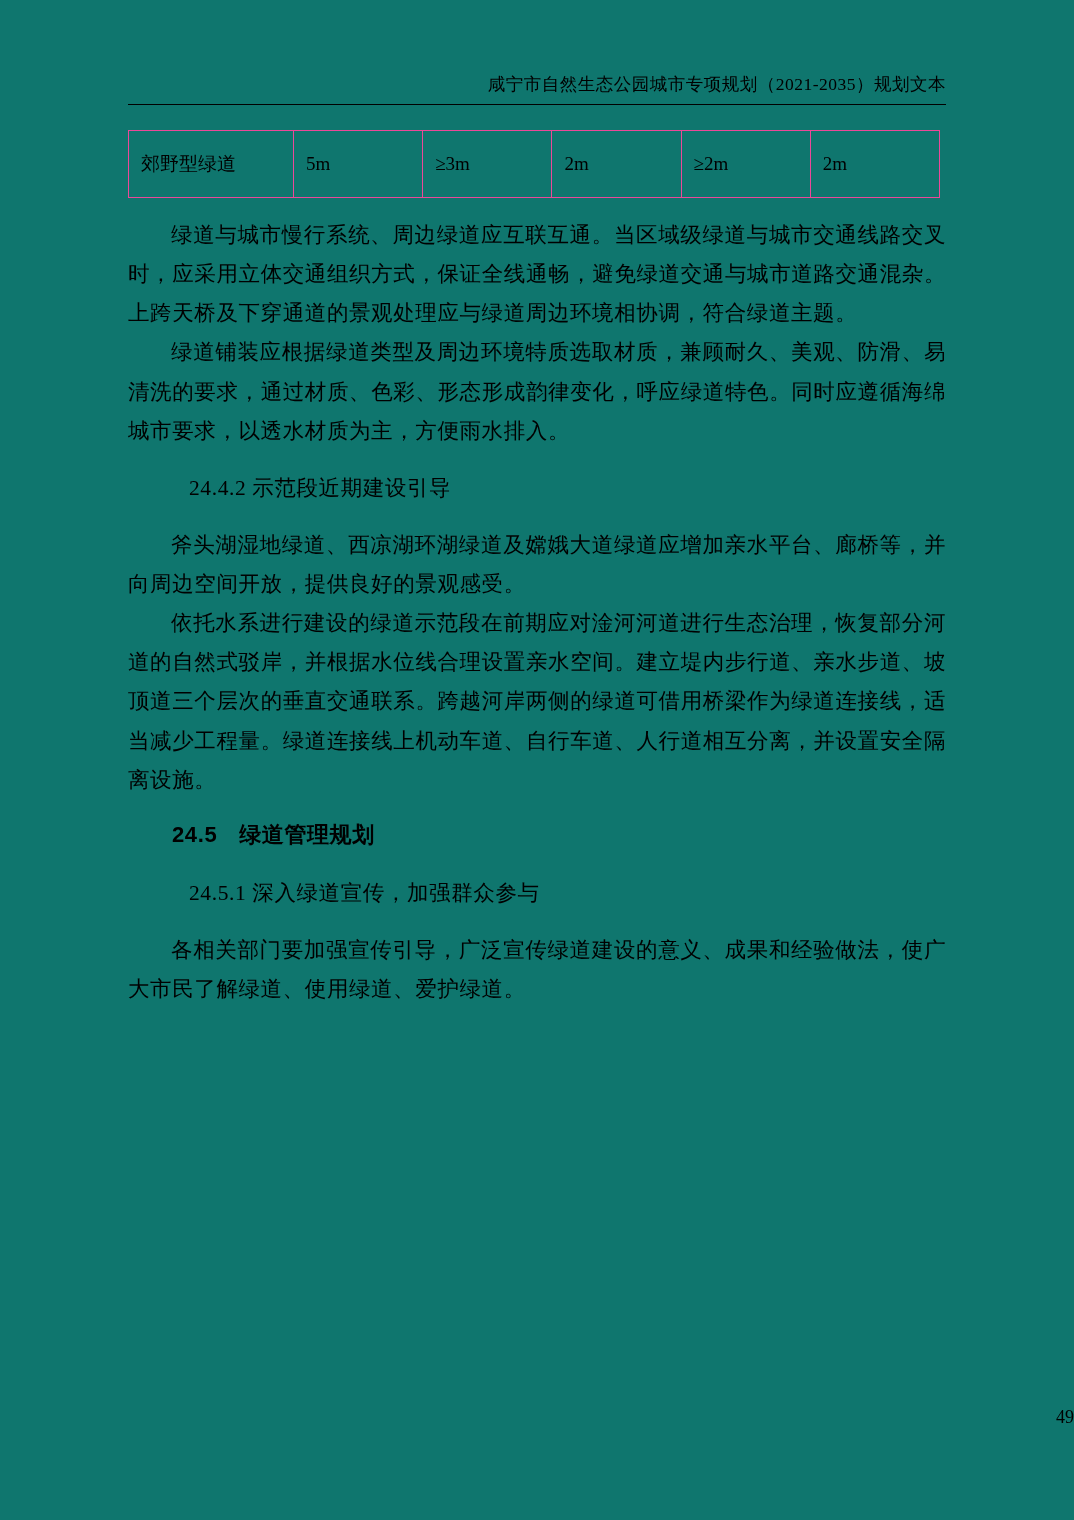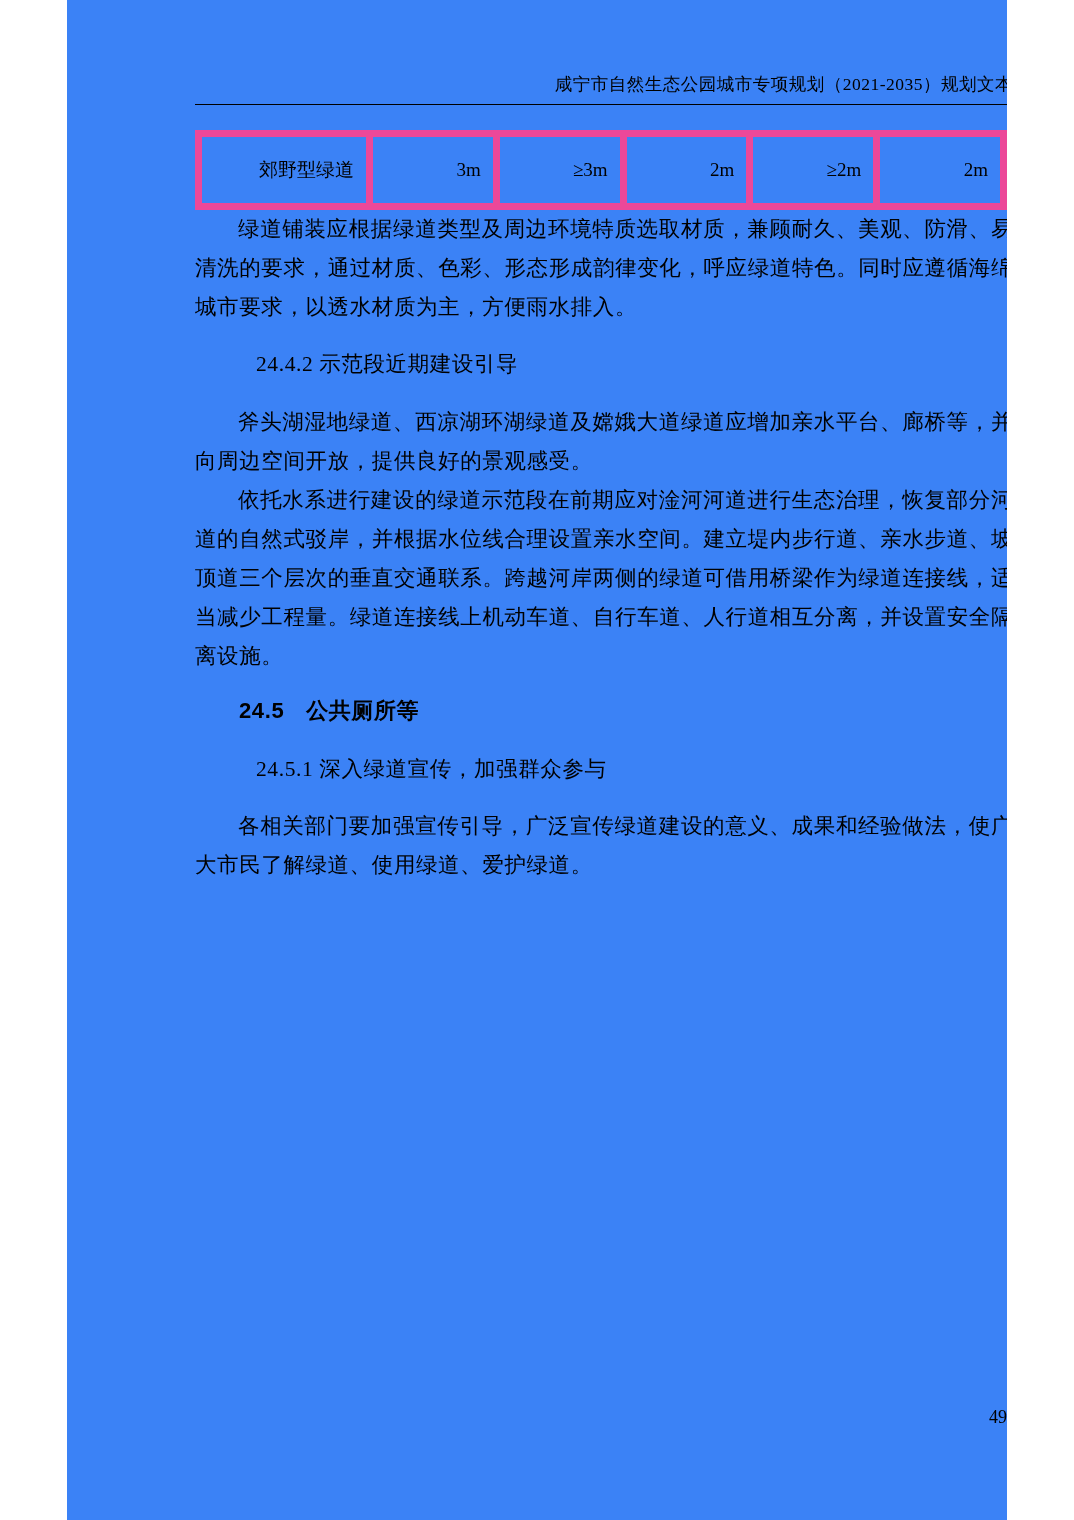--- a/index.html
+++ b/index.html
@@ -6,24 +6,24 @@
     margin: 0;
     padding: 0;
     background: #ffffff;
   }
   body {
     font-family: "Liberation Serif", "DejaVu Serif", serif;
     color: #000000;
   }
   .page {
     position: relative;
-    width: 940px;
+    width: 1074px;
     height: 1520px;
     margin: 0 auto;
-    background: #3b82f6;
+    background: #0f766e;
     box-sizing: border-box;
     overflow: hidden;
   }
   .header {
     position: absolute;
     top: 72px;
     left: 128px;
     width: 818px;
     text-align: right;
     font-size: 17.5px;
@@ -43,23 +43,23 @@
     top: 130px;
     left: 128px;
     width: 818px;
   }
   table.spec {
     border-collapse: collapse;
     width: 812px;
     table-layout: fixed;
   }
   table.spec td {
-    border: 7px solid #ec4899;
+    border: 1px solid #ec4899;
     height: 42px;
-    text-align: right;
+    text-align: left;
     vertical-align: middle;
     font-size: 19px;
     padding: 12px;
   }
   table.spec td.first {
     width: 140px;
   }
   .para {
     font-size: 21.5px;
     line-height: 1.82;
@@ -106,42 +106,43 @@
 
   <div class="header">咸宁市自然生态公园城市专项规划（2021-2035）规划文本</div>
   <div class="header-rule"></div>
 
   <div class="content">
 
     <table class="spec">
       <tbody>
           <tr>
         <td class="first">郊野型绿道</td>
-        <td>3m</td>
+        <td>5m</td>
         <td>≥3m</td>
         <td>2m</td>
         <td>≥2m</td>
         <td>2m</td>
       </tr>
     </tbody>
       </table>
 
+    <p class="para first-after-table">绿道与城市慢行系统、周边绿道应互联互通。当区域级绿道与城市交通线路交叉时，应采用立体交通组织方式，保证全线通畅，避免绿道交通与城市道路交通混杂。上跨天桥及下穿通道的景观处理应与绿道周边环境相协调，符合绿道主题。</p>
 
     <p class="para">绿道铺装应根据绿道类型及周边环境特质选取材质，兼顾耐久、美观、防滑、易清洗的要求，通过材质、色彩、形态形成韵律变化，呼应绿道特色。同时应遵循海绵城市要求，以透水材质为主，方便雨水排入。</p>
 
     <p class="heading-sub">24.4.2 示范段近期建设引导</p>
 
 
     <p class="para">斧头湖湿地绿道、西凉湖环湖绿道及嫦娥大道绿道应增加亲水平台、廊桥等，并向周边空间开放，提供良好的景观感受。</p>
 
 
     <p class="para">依托水系进行建设的绿道示范段在前期应对淦河河道进行生态治理，恢复部分河道的自然式驳岸，并根据水位线合理设置亲水空间。建立堤内步行道、亲水步道、坡顶道三个层次的垂直交通联系。跨越河岸两侧的绿道可借用桥梁作为绿道连接线，适当减少工程量。绿道连接线上机动车道、自行车道、人行道相互分离，并设置安全隔离设施。</p>
 
     <p class="heading-section">
-      <span class="num">24.5</span><span>公共厕所等</span>
+      <span class="num">24.5</span><span>绿道管理规划</span>
     </p>
 
     <p class="heading-sub">24.5.1 深入绿道宣传，加强群众参与</p>
 
     <p class="para">各相关部门要加强宣传引导，广泛宣传绿道建设的意义、成果和经验做法，使广大市民了解绿道、使用绿道、爱护绿道。</p>
 
 
   </div>
 
   <div class="pagenum">49</div>

